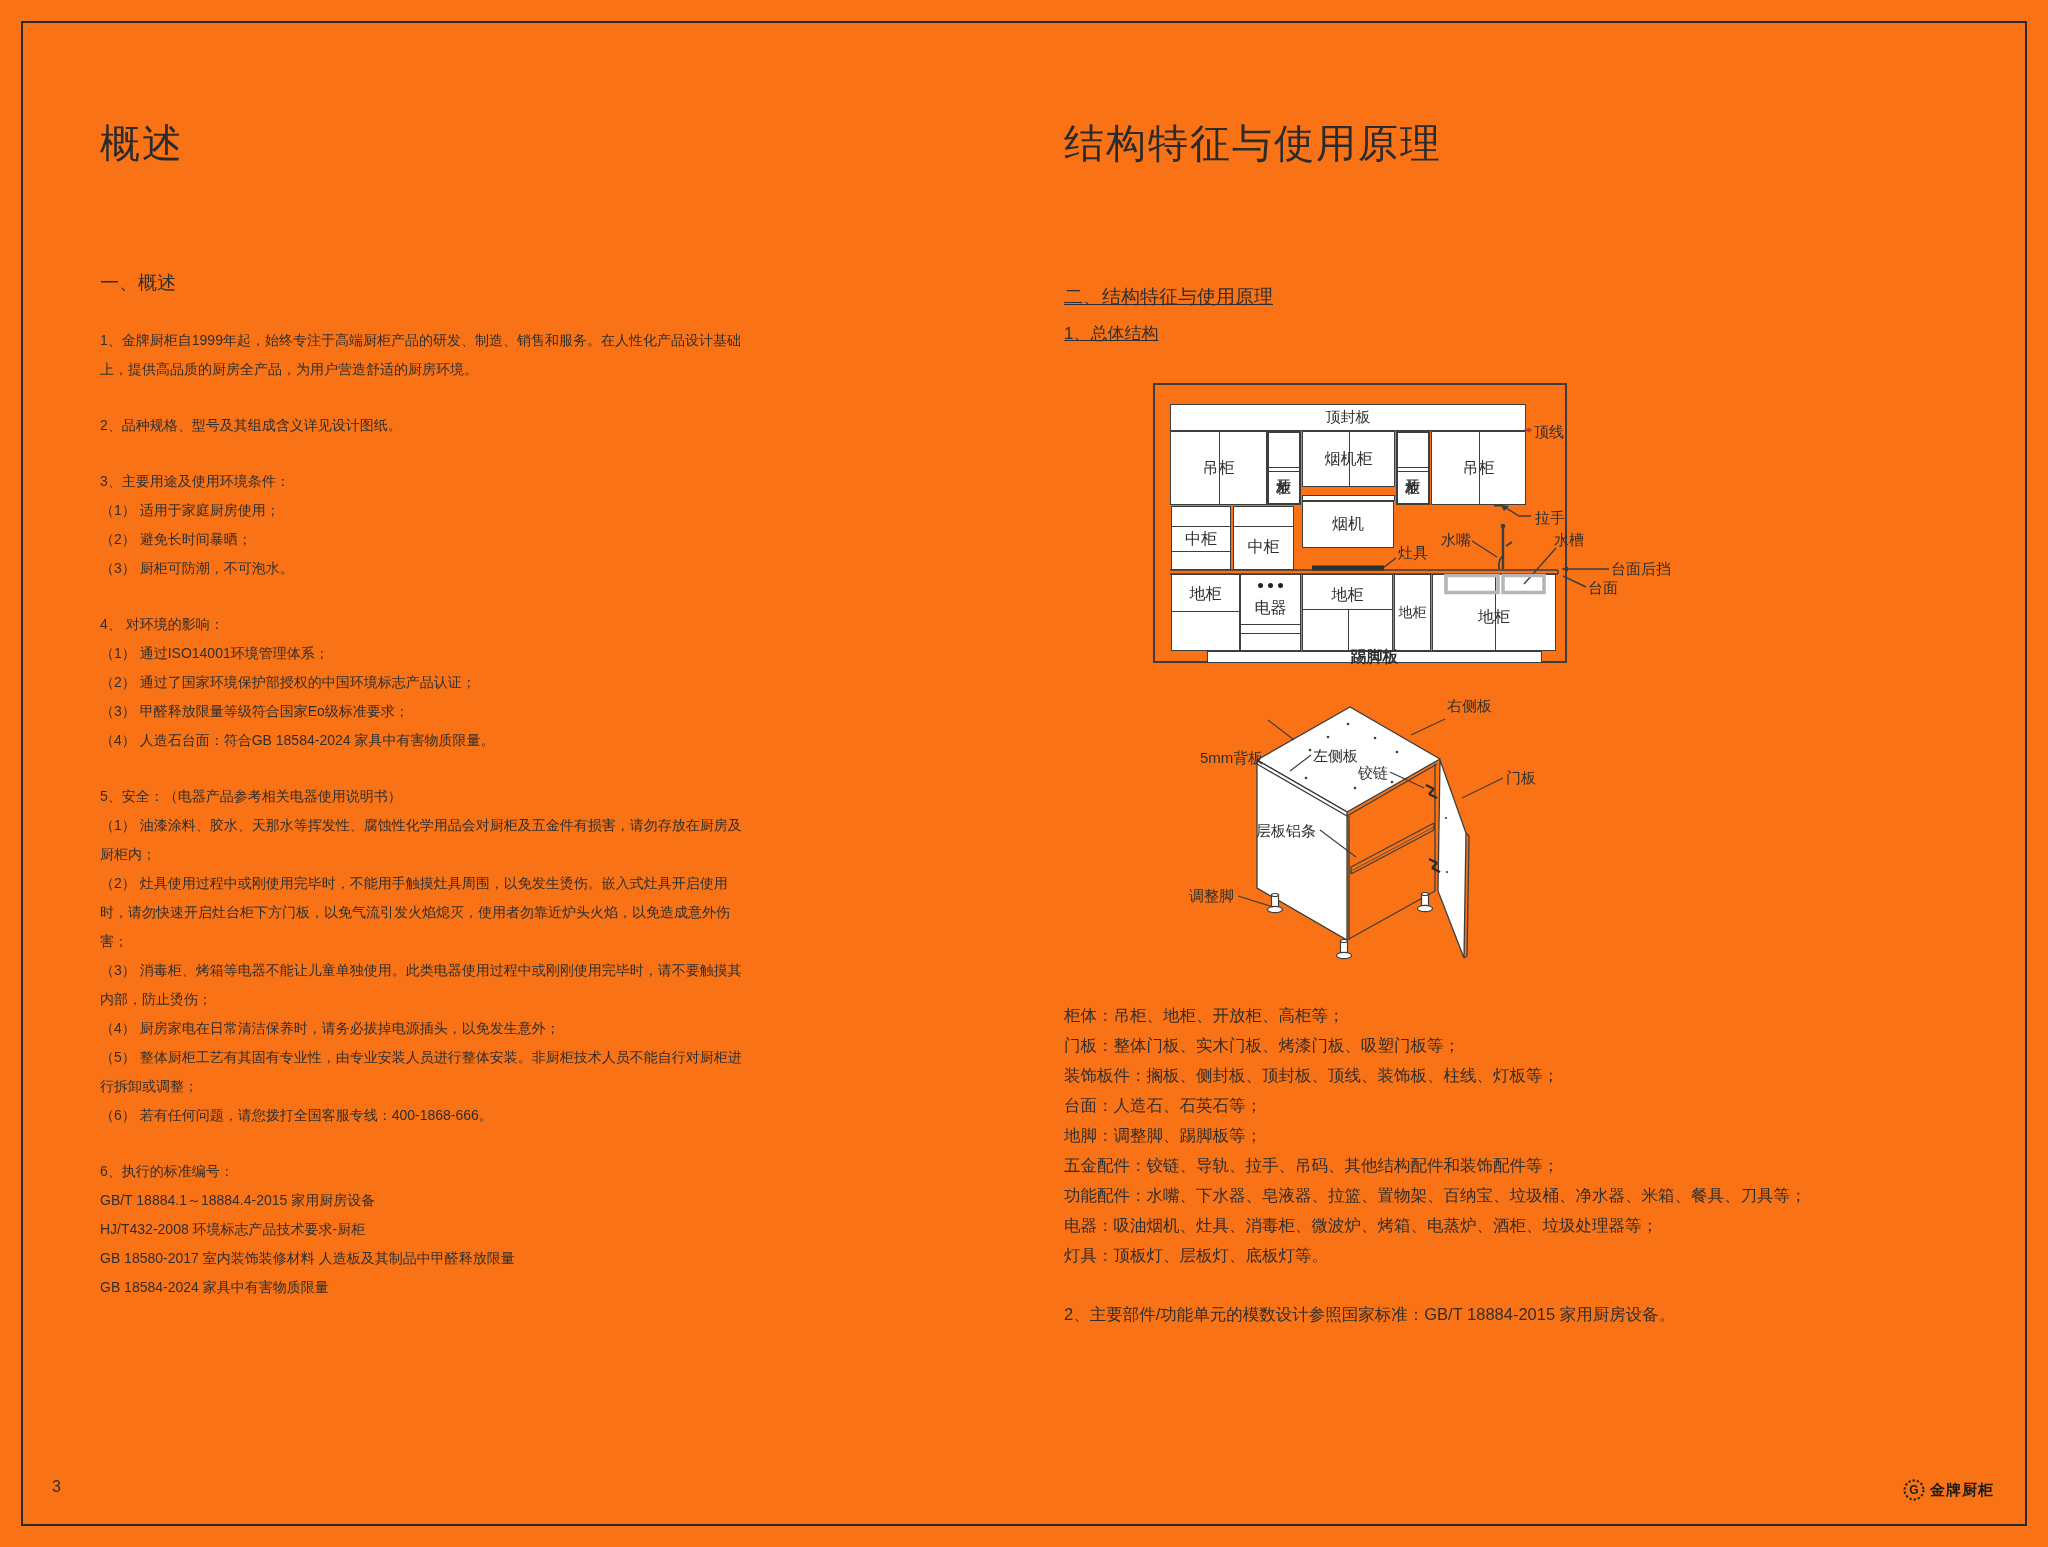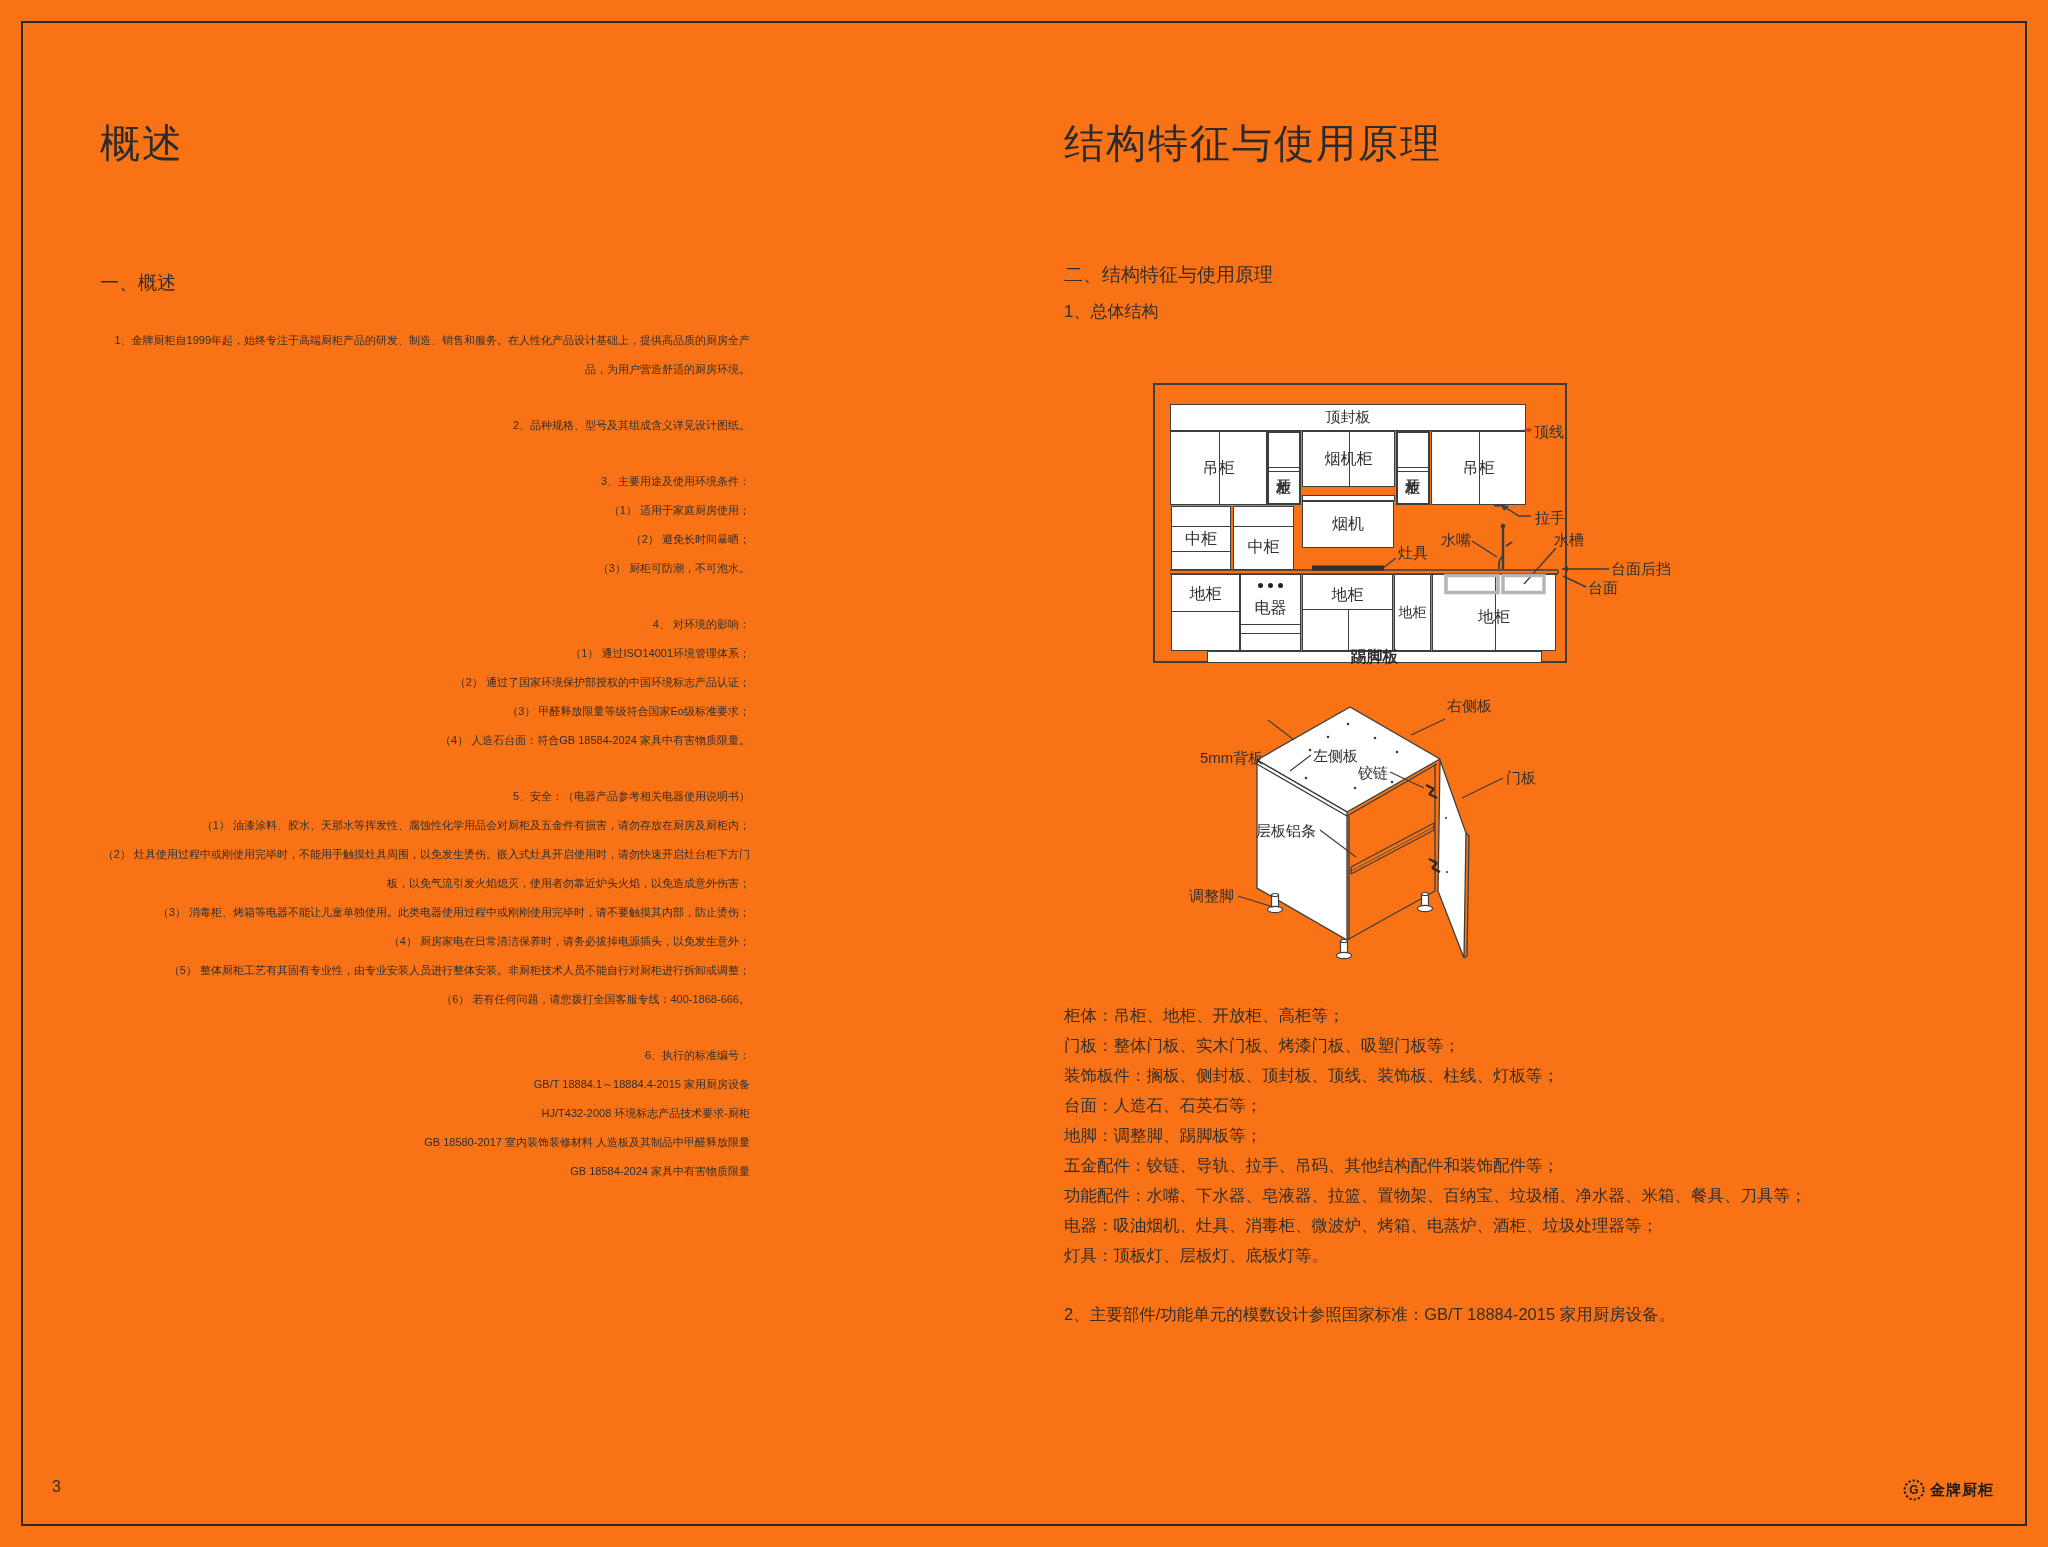--- a/index.html
+++ b/index.html
@@ -4,21 +4,21 @@
 <style>
   html,body{margin:0;padding:0;background:#ffffff;}
   .screen{position:relative;width:2048px;height:1547px;background:#f97316;overflow:hidden;
           font-family:"Liberation Sans","DejaVu Sans",sans-serif;color:#2f2f2f;}
   .page-border{position:absolute;left:21px;top:21px;right:21px;bottom:21px;border:2px solid #2a2a2a;}
   .page-title{position:absolute;font-size:40px;font-weight:500;line-height:1;color:#2b2b2b;letter-spacing:2px;white-space:nowrap;}
   .heading{font-size:19px;font-weight:400;margin-bottom:30px;white-space:nowrap;}
   .subheading{font-size:17px;margin-top:10px;white-space:nowrap;}
   .col{position:absolute;}
   .block{margin-bottom:27px;}
-  .tline{font-size:11px;line-height:29px;text-align:right;}
+  .tline{font-size:14px;line-height:29px;}
   .rline{font-size:16.5px;line-height:30px;white-space:nowrap;}
   .rpara{font-size:16.5px;line-height:29px;}
   
   .d1{position:absolute;left:1150px;top:380px;width:560px;height:300px;}
   .d1 .frame{position:absolute;left:3px;top:3px;width:414px;height:280px;border:2px solid #3d3d3d;box-sizing:border-box;}
   .box{position:absolute;border:1.4px solid #3d3d3d;box-sizing:border-box;background:#fff;
        display:flex;align-items:center;justify-content:center;z-index:2;}
   .box .lbl{font-size:16px;color:#2f2f2f;white-space:nowrap;}
   .box .pos{position:absolute;left:0;width:100%;text-align:center;}
   .vlabel{writing-mode:vertical-rl;text-orientation:upright;font-size:15px;letter-spacing:0px;line-height:1;}
@@ -79,21 +79,21 @@
       <div class="tline">6、执行的标准编号：</div>
       <div class="tline">GB/T 18884.1～18884.4-2015 家用厨房设备</div>
       <div class="tline">HJ/T432-2008 环境标志产品技术要求-厨柜</div>
       <div class="tline">GB 18580-2017 室内装饰装修材料 人造板及其制品中甲醛释放限量</div>
       <div class="tline">GB 18584-2024 家具中有害物质限量</div>
     </div>
   </div>
 
   <div class="page-title" style="left:1064px;top:123px;">结构特征与使用原理</div>
 
-  <div class="col" style="left:1064px;top:262px;width:880px;">
+  <div class="col" style="left:1064px;top:284px;width:880px;text-decoration:underline;">
     <div class="heading" style="margin-bottom:12px;">二、结构特征与使用原理</div>
     <div class="subheading">1、总体结构</div>
   </div>
 
   <div class="d1">
     <div class="frame"></div>
 
     <div class="box" style="left:20px;top:24px;width:356px;height:27px;">
       <span class="lbl" style="font-size:15px;">顶封板</span>
     </div>

